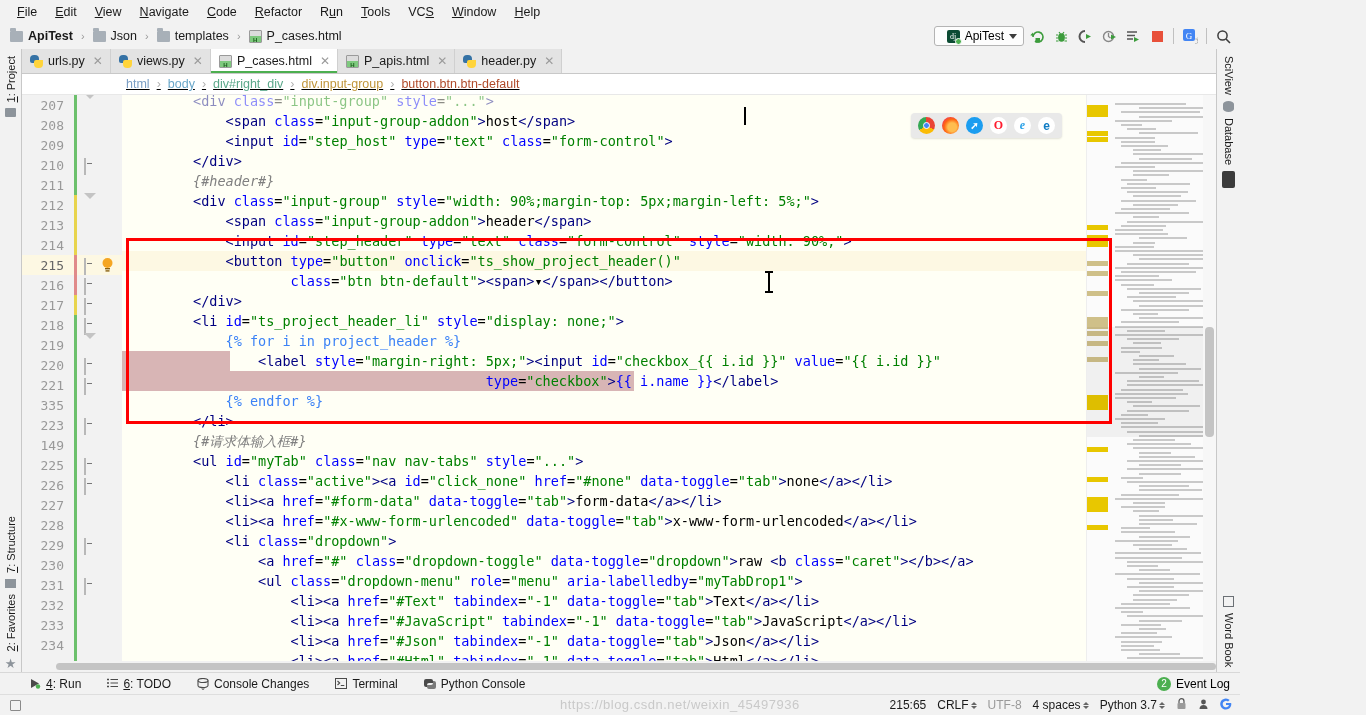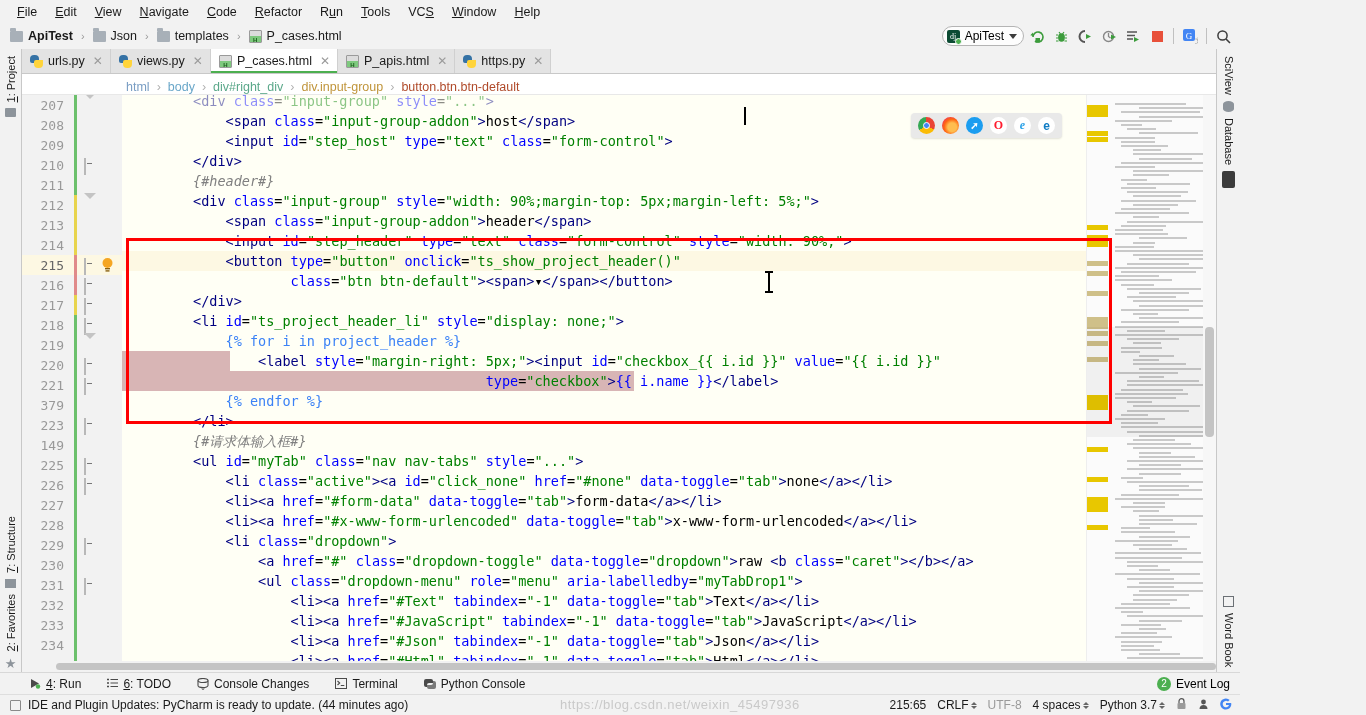--- a/index.html
+++ b/index.html
@@ -46,21 +46,21 @@
     background: linear-gradient(#dcdcdc 0 45%, #7ec97e 45% 100%);
     border: 1px solid #9a9a9a; border-radius: 1px; font-size: 6px;
     color: #1a5c1a; text-align: center; line-height: 19px; font-weight: bold;
   }
 
   
   .nav-right { position: absolute; right: 6px; top: 0; height: 26px;
                display: flex; align-items: center; gap: 2px; }
   .runcfg {
     display: flex; align-items: center; gap: 5px; border: 1px solid #b4b4b4;
-    border-radius: 10px; background: #fdfdfd; padding: 1px 6px 1px 4px; height: 20px;
+    border-radius: 3px; background: #fdfdfd; padding: 1px 6px 1px 12px; height: 20px;
   }
   .dj-ico { width: 13px; height: 13px; background: #0c4b33; border-radius: 2px;
             position: relative; color:#fff; font-size:8px; text-align:center; line-height:13px;
             font-family:"Liberation Serif", serif; }
   .dj-ico::after { content:""; position:absolute; right:-2px; bottom:-2px; width:5px; height:5px;
                    background:#4caf50; border-radius:50%; border:1px solid #fff;}
   .runcfg .txt { font-size: 12px; }
   .caret-dn { width: 0; height: 0; border-left: 4px solid transparent;
               border-right: 4px solid transparent; border-top: 5px solid #3c3c3c; }
   .tbtn { width: 22px; height: 22px; display: flex; align-items: center;
@@ -103,23 +103,23 @@
                        height: 2px; background: #4caf50; }
   .tab .x { color: #9a9a9a; font-size: 12px; margin-left: 3px; }
   .py-ico { width: 13px; height: 13px; position: relative; }
   .py-ico .b1 { position:absolute; left:0; top:0; width:9px; height:8px; background:#3572A5;
                 border-radius:4px 4px 0 2px; }
   .py-ico .b2 { position:absolute; right:0; bottom:0; width:9px; height:8px; background:#FFD43B;
                 border-radius:2px 0 4px 4px; }
   .tabs-filler { flex: 1 1 auto; background: #f2f2f2; }
 
   
-  .bcrumbs { height: 21px; background: #ffffff; display: flex; align-items: flex-end;
+  .bcrumbs { height: 21px; background: #ffffff; display: flex; align-items: center;
              padding-left: 104px; gap: 4px; font-size: 12.5px; flex: 0 0 21px;
-             border-bottom: 1px solid #e8e8e8; }
+             border-bottom: 1px solid #e8e8e8; text-decoration: underline; }
   .bcrumbs .bsep { color: #b0b0b0; margin: 0 3px; }
   .bc-html { color: #7a9ec4; }
   .bc-body { color: #6aa7c9; }
   .bc-div1 { color: #5ba88a; }
   .bc-div2 { color: #c0953b; }
   .bc-btn  { color: #b04a2a; }
 
   
   .editor-wrap { flex: 1 1 auto; position: relative; display: flex; min-height: 0;
                  background: #fffff5; overflow: hidden; }
@@ -367,21 +367,21 @@
         <div class="tab">
           <span class="html-ico">H</span>
           <span>P_apis.html</span>
           <span class="x">✕</span>
         </div>
         <div class="tab">
           <span class="py-ico">
               <i class="b1"></i>
               <i class="b2"></i>
             </span>
-          <span>https.py</span>
+          <span>header.py</span>
           <span class="x">✕</span>
         </div>
         <div class="tabs-filler"></div>
       </div>
 
       <div class="bcrumbs">
         <span class="bc-html">html</span>
         <span class="bsep">›</span>
         <span class="bc-body">body</span>
         <span class="bsep">›</span>
@@ -466,21 +466,21 @@
                 <span class="gnum">220</span>
                 <span class="gchange" style="background:#6cc06c"></span>
                 <span class="gfold"><span class="box"></span></span>
               </div>
               <div class="gline">
                 <span class="gnum">221</span>
                 <span class="gchange" style="background:#6cc06c"></span>
                 <span class="gfold"><span class="box"></span></span>
               </div>
               <div class="gline">
-                <span class="gnum">379</span>
+                <span class="gnum">335</span>
                 <span class="gchange" style="background:#6cc06c"></span>
               </div>
               <div class="gline">
                 <span class="gnum">223</span>
                 <span class="gchange" style="background:#6cc06c"></span>
                 <span class="gfold"><span class="box"></span></span>
               </div>
               <div class="gline">
                 <span class="gnum">149</span>
                 <span class="gchange" style="background:#6cc06c"></span>
@@ -779,21 +779,20 @@
       <span>Python Console</span>
     </div>
     <div class="evtlog">
       <span class="evbadge">2</span>
       <span>Event Log</span>
     </div>
   </div>
 
   <div class="statusbar">
     <span class="msg-ico"></span>
-    <span>IDE and Plugin Updates: PyCharm is ready to update. (44 minutes ago)</span>
     <span class="wm">https://blog.csdn.net/weixin_45497936</span>
     <div class="sb-right">
       <span class="sb-item">215:65</span>
       <span class="sb-item">
         <span>CRLF</span>
         <span class="spin2">
             <i class="u"></i>
             <i class="d"></i>
           </span>
       </span>

